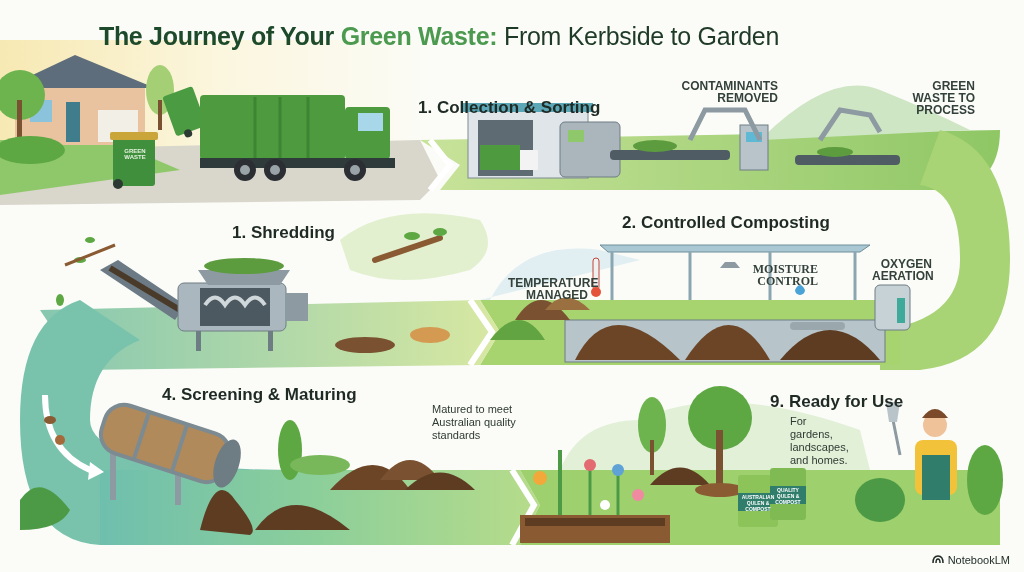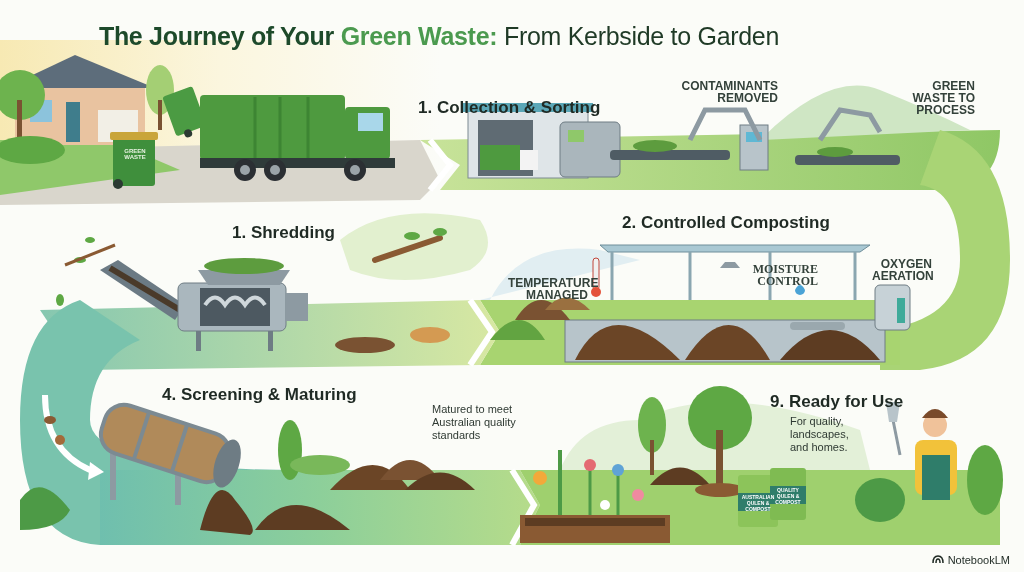--- a/index.html
+++ b/index.html
@@ -242,21 +242,21 @@
 
 <div class="abs step-title" style="left:622px; top:213px;">2. Controlled Composting</div>
 <div class="abs caption" style="left:508px; top:266px; width:80px;margin-top:11px;">TEMPERATURE MANAGED</div>
 <div class="abs caption" style="left:748px; top:263px; width:70px;font-family:Liberation Serif, serif;">MOISTURE CONTROL</div>
 <div class="abs caption" style="left:872px; top:258px; width:60px;">OXYGEN AERATION</div>
 
 <div class="abs step-title" style="left:162px; top:385px;">4. Screening &amp; Maturing</div>
 <div class="abs note" style="left:432px; top:375px; width:95px;margin-top:28px;">Matured to meet Australian quality standards</div>
 
 <div class="abs step-title" style="left:770px; top:392px;">9. Ready for Use</div>
-<div class="abs note" style="left:790px; top:415px; width:60px;">For quality, landscapes, and homes.</div>
+<div class="abs note" style="left:790px; top:415px; width:60px;">For gardens, landscapes, and homes.</div>
 
 <div class="abs" style="left:120px; top:148px; width:30px; font-size:6px; color:#e8f3e2; font-weight:bold; text-align:center;">GREEN WASTE</div>
 <div class="abs" style="left:738px; top:494px; width:40px; font-size:5px; color:#fff; font-weight:bold; text-align:center; line-height:6px;">AUSTRALIAN QULEN &amp; COMPOST</div>
 <div class="abs" style="left:770px; top:487px; width:36px; font-size:5px; color:#fff; font-weight:bold; text-align:center; line-height:6px;">QUALITY QULEN &amp; COMPOST</div>
 
 <div class="abs badge">
   <svg width="12" height="10" viewBox="0 0 12 10" style="position:static;">
     <path d="M1 9 Q1 2 6 2 Q11 2 11 9" fill="none" stroke="#1f2a24" stroke-width="1.5"></path>
     <path d="M4 9 Q4 5 6 5 Q8 5 8 9" fill="none" stroke="#1f2a24" stroke-width="1.5"></path>
   </svg>

